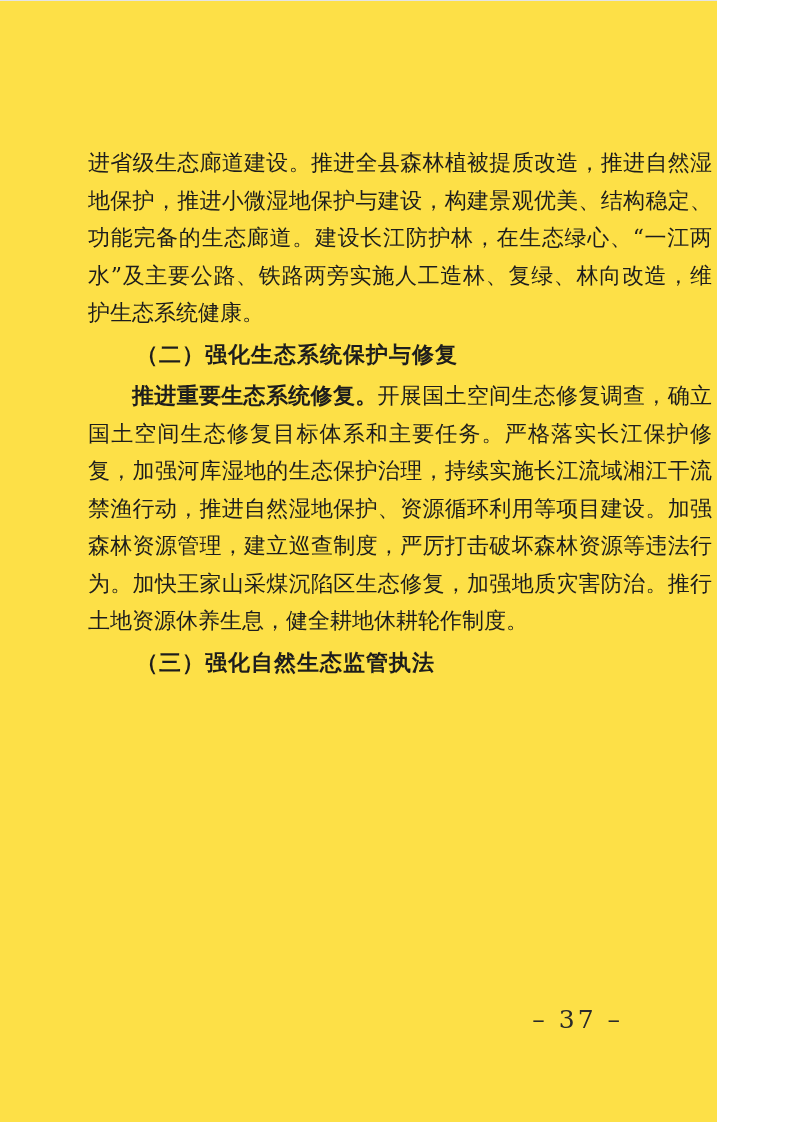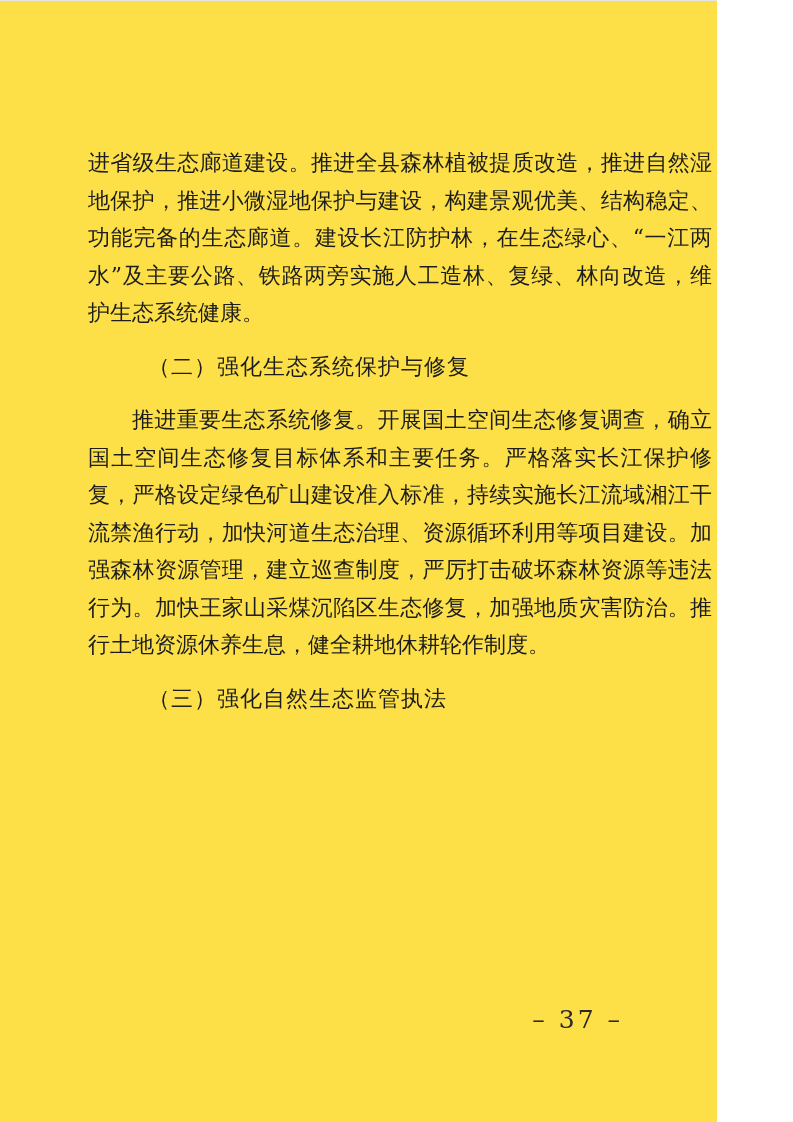--- a/index.html
+++ b/index.html
@@ -29,30 +29,30 @@
   .para {
     margin: 0;
     text-indent: 2em;
   }
 
   .para.continuation {
     text-indent: 0; 
   }
 
   .heading {
-    margin: 16px;
+    margin: 4px;
     text-indent: 2em;
-    font-weight: 400;
+    font-weight: 700;
     
     font-family: "DejaVu Sans", "Liberation Sans", sans-serif;
     letter-spacing: 1px;
   }
 
   .lead {
-    font-weight: 400;
+    font-weight: 700;
     font-family: "DejaVu Sans", "Liberation Sans", sans-serif;
   }
 
   .page-footer {
     position: absolute;
     top: 1004px;
     right: 94px;
     font-size: 25px;
     color: #2a2a2a;
     font-family: "DejaVu Serif", "Liberation Serif", serif;
@@ -64,21 +64,21 @@
 <body>
 
 <div class="page">
 
   <div class="content">
 
     <p class="para continuation"><span>进省级生态廊道建设。推进全县森林植被提质改造，推进自然湿地保护，推进小微湿地保护与建设，构建景观优美、结构稳定、功能完备的生态廊道。建设长江防护林，在生态绿心、“一江两水”及主要公路、铁路两旁实施人工造林、复绿、林向改造，维护生态系统健康。</span></p>
 
     <p class="heading"><span>（二）强化生态系统保护与修复</span></p>
 
-    <p class="para"><span class="lead">推进重要生态系统修复。</span><span>开展国土空间生态修复调查，确立国土空间生态修复目标体系和主要任务。严格落实长江保护修复，严格设定绿色矿山建设准入标准，持续实施长江流域湘江干流禁渔行动，加快河道生态治理、资源循环利用等项目建设。加强森林资源管理，建立巡查制度，严厉打击破坏森林资源等违法行为。加快王家山采煤沉陷区生态修复，加强地质灾害防治。推行土地资源休养生息，健全耕地休耕轮作制度。</span></p>
+    <p class="para"><span class="lead">推进重要生态系统修复。</span><span>开展国土空间生态修复调查，确立国土空间生态修复目标体系和主要任务。严格落实长江保护修复，加强河库湿地的生态保护治理，持续实施长江流域湘江干流禁渔行动，推进自然湿地保护、资源循环利用等项目建设。加强森林资源管理，建立巡查制度，严厉打击破坏森林资源等违法行为。加快王家山采煤沉陷区生态修复，加强地质灾害防治。推行土地资源休养生息，健全耕地休耕轮作制度。</span></p>
 
 
     <p class="heading"><span>（三）强化自然生态监管执法</span></p>
 
 
   </div>
 
   <div class="page-footer">– 37 –</div>
 
 </div>

